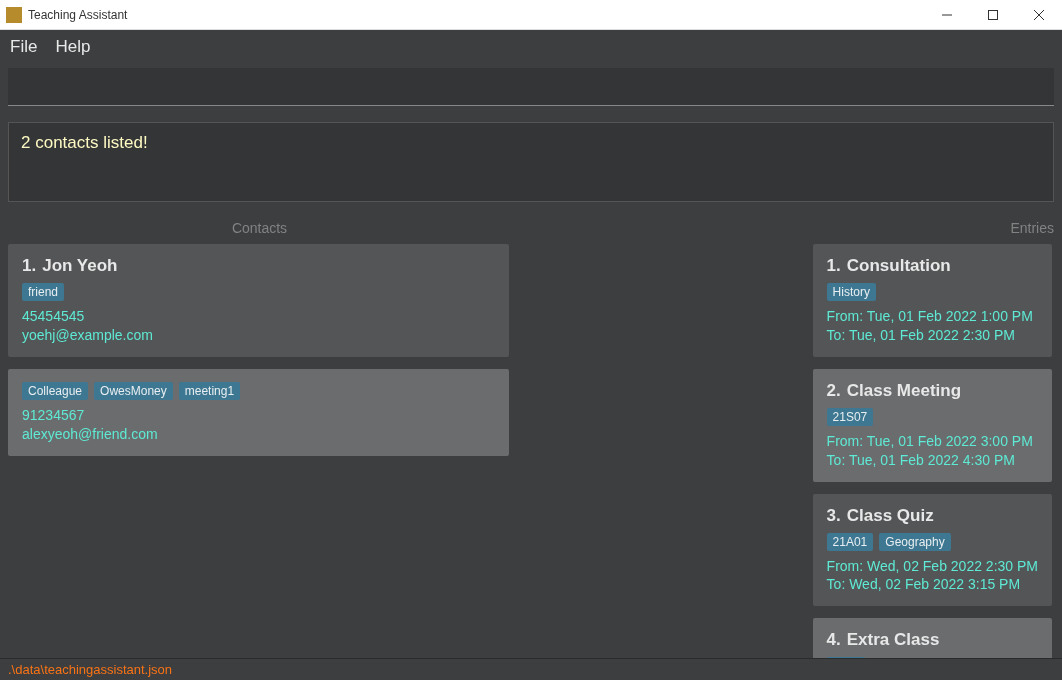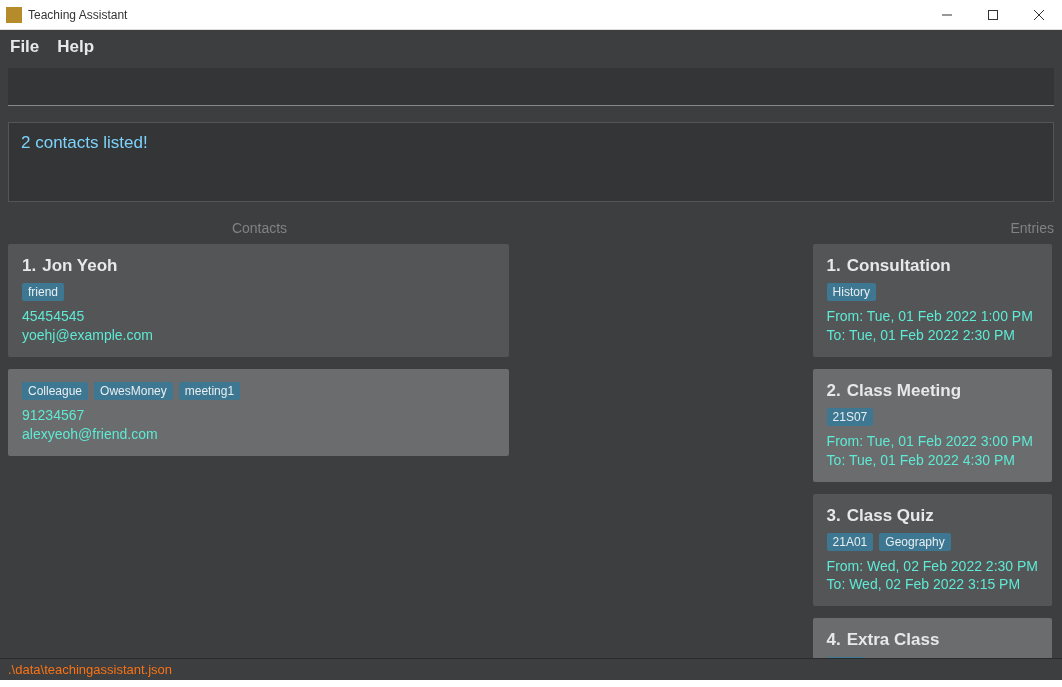--- a/index.html
+++ b/index.html
@@ -36,21 +36,21 @@
     height: 34px;
     background: #3c3e3f;
     display: flex;
     align-items: center;
     padding-left: 10px;
     gap: 18px;
   }
   .menubar-item {
     color: #e8e8e8;
     font-size: 17px;
-    font-weight: 700;
+    font-weight: 400;
     cursor: pointer;
   }
 
   .cmd-row {
     background: #3c3e3f;
     padding: 4px 8px 2px 8px;
   }
   .cmd-input {
     width: 100%;
     height: 38px;
@@ -65,21 +65,21 @@
 
   .status-row {
     background: #3c3e3f;
     padding: 14px 8px 8px 8px;
   }
   .status-box {
     background: #333536;
     border: 1px solid #555;
     height: 80px;
     padding: 10px 12px;
-    color: #7dd3fc;
+    color: #fef9c3;
     font-size: 17px;
     font-weight: 300;
   }
 
   .main {
     display: flex;
     height: 448px;
     background: #3c3e3f;
     gap: 32px;
   }

